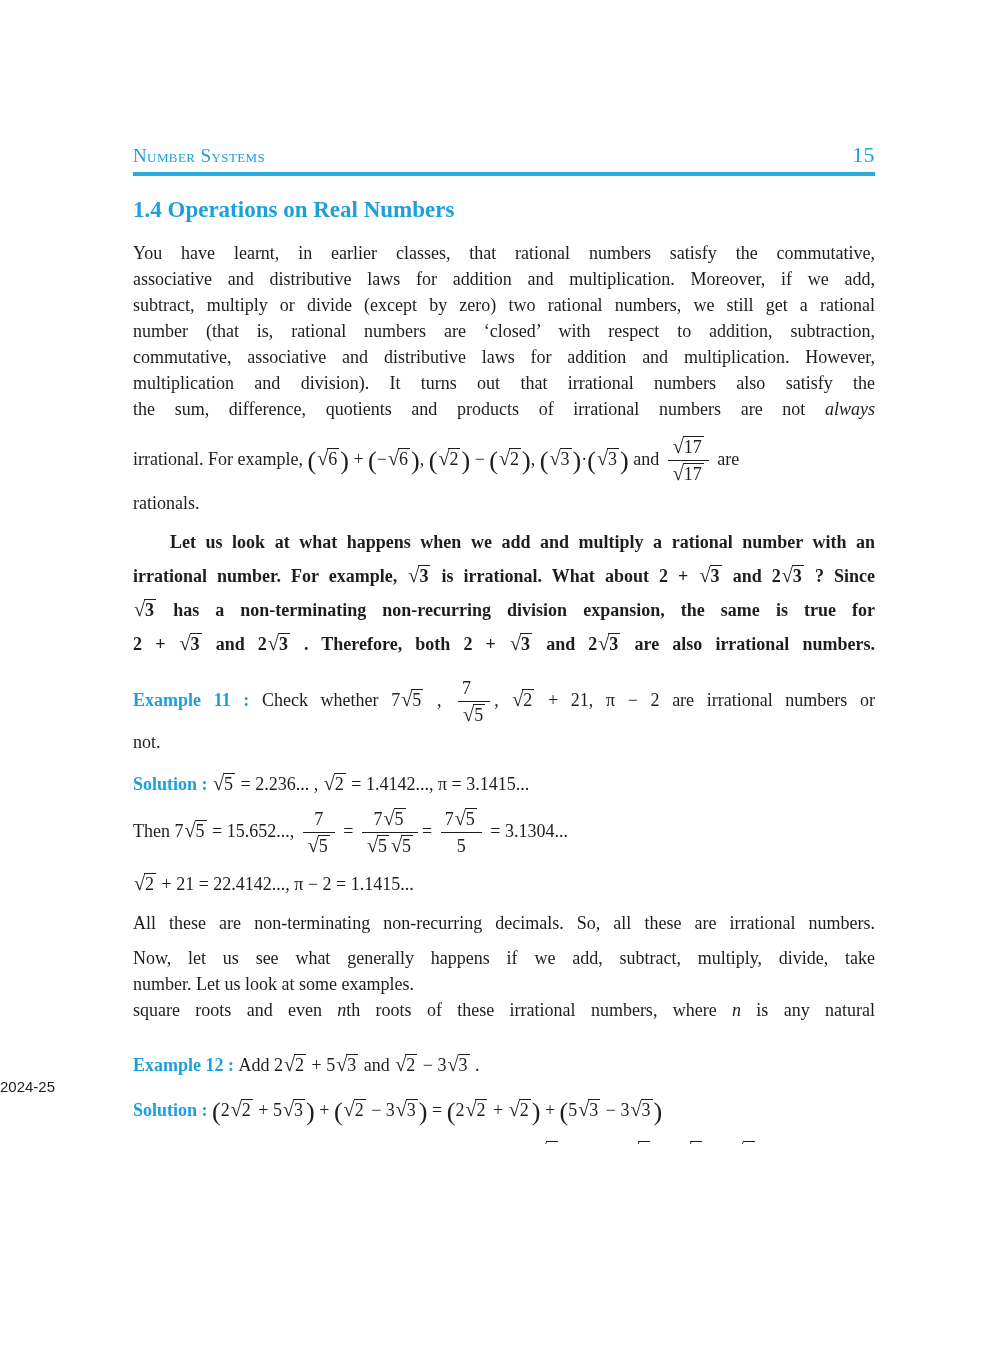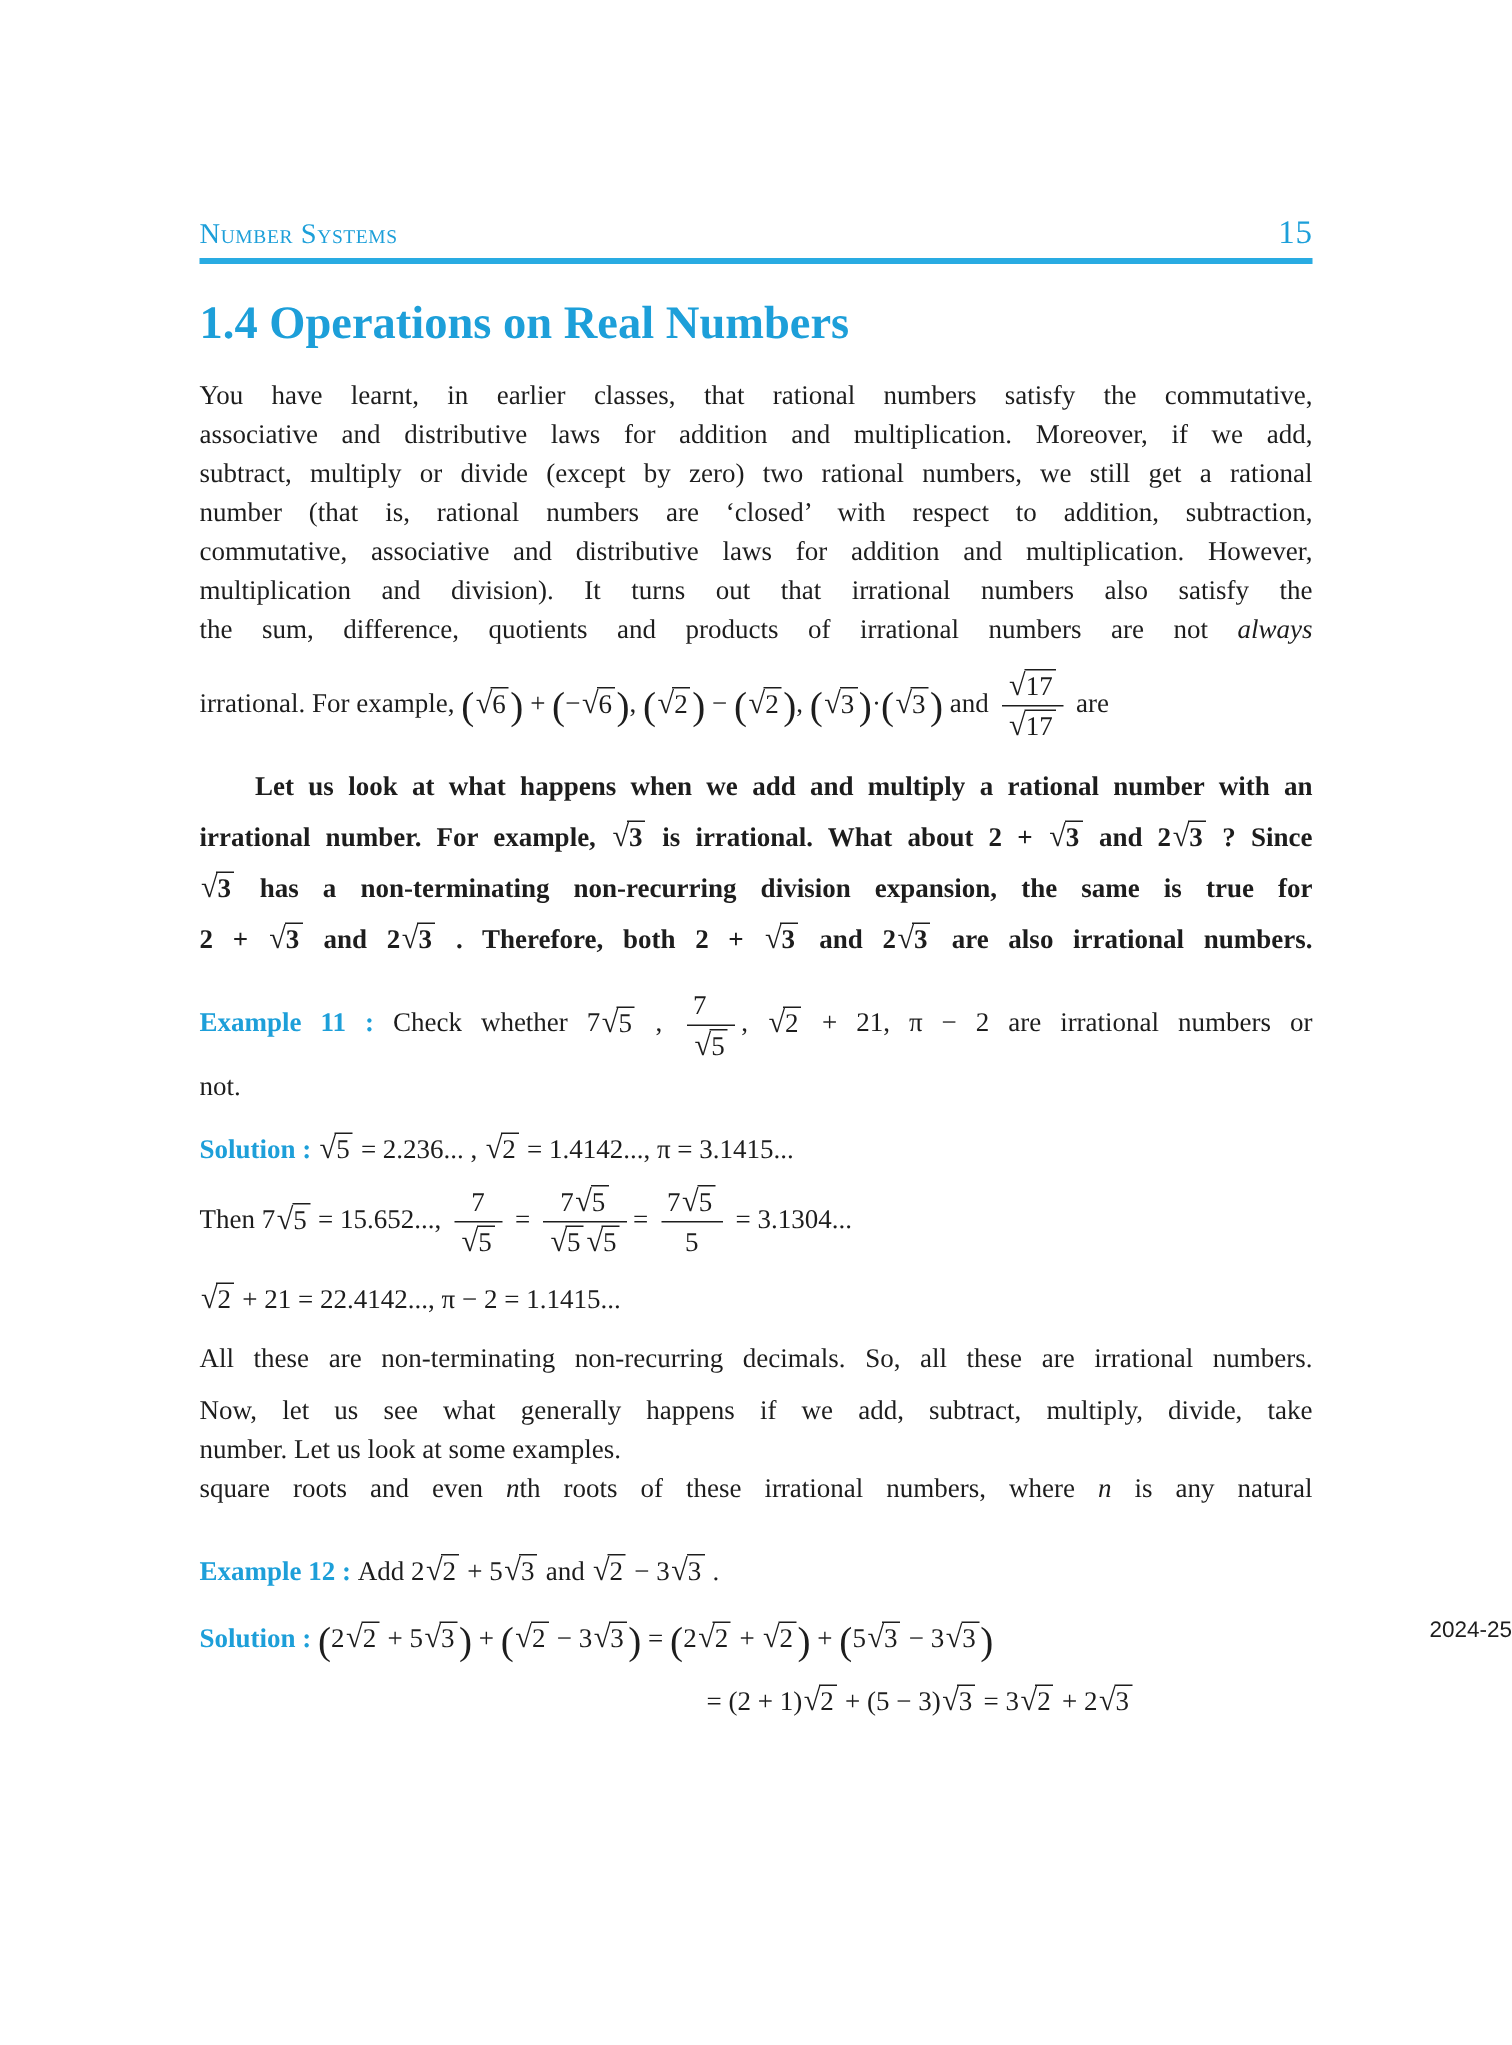--- a/index.html
+++ b/index.html
@@ -13,21 +13,21 @@
     background:#ffffff;color:var(--ink);
     font-family:"Liberation Serif", serif;
     padding:142px 133px 0 133px;
     overflow:hidden;
   }
   
   .hdr{display:flex;justify-content:space-between;align-items:baseline;
        color:var(--accent);font-size:19px;font-variant:small-caps;letter-spacing:.4px;}
   .hdr .pgnum{font-variant:normal;font-size:22px;}
   .rule{height:4px;background:var(--rule);margin-top:4px;}
-  .heading{color:var(--accent);font-weight:bold;font-size:31px;margin-top:21px;}
+  .heading{color:var(--accent);font-weight:bold;font-size:23px;margin-top:21px;}
 
   
   .block{margin-top:14px;}
   .line{font-size:18px;line-height:26px;}
   .jl{text-align:justify;text-align-last:justify;}
   .t{}
   .i{font-style:italic;}
   .lbl{color:var(--accent);font-weight:bold;}
 
   
@@ -60,21 +60,21 @@
   [data-name="sqrt2-computation"] .line{padding:3px 0;}
   [data-name="conclusion-line"]{margin-top:10px;}
   [data-name="next-steps-paragraph"]{margin-top:9px;}
   [data-name="example-12"]{margin-top:26px;}
   [data-name="example-12"] .line{padding:3px 0;}
   [data-name="solution-12"]{margin-top:12px;}
   [data-name="solution-12"] .line:first-child{padding:4px 0;}
   [data-name="solution-12"] .line:nth-child(2){margin-left:338px;margin-top:9px;}
 
   
-  .footer{position:absolute;left:0;bottom:49px;width:100%;text-align:right;
+  .footer{position:absolute;left:0;bottom:49px;width:100%;text-align:left;
           font-family:"Liberation Sans", sans-serif;font-size:15px;color:var(--ink);}
 </style>
 </head>
 <body>
 
 <div class="page" data-name="textbook-page">
   <div class="hdr" data-name="page-header">
     <span data-name="running-head">Number Systems</span>
     <span class="pgnum" data-name="page-number">15</span>
   </div>
@@ -86,20 +86,23 @@
         <div class="line jl" data-name="text-line"><span class="t" data-name="text-run">You have learnt, in earlier classes, that rational numbers satisfy the commutative,</span></div>
         <div class="line jl" data-name="text-line"><span class="t" data-name="text-run">associative and distributive laws for addition and multiplication. Moreover, if we add,</span></div>
         <div class="line jl" data-name="text-line"><span class="t" data-name="text-run">subtract, multiply or divide (except by zero) two rational numbers, we still get a rational</span></div>
         <div class="line jl" data-name="text-line"><span class="t" data-name="text-run">number (that is, rational numbers are ‘closed’ with respect to addition, subtraction,</span></div>
         <div class="line jl" data-name="text-line"><span class="t" data-name="text-run">commutative, associative and distributive laws for addition and multiplication. However,</span></div>
         <div class="line jl" data-name="text-line"><span class="t" data-name="text-run">multiplication and division). It turns out that irrational numbers also satisfy the</span></div>
         <div class="line jl" data-name="text-line"><span class="t" data-name="text-run">the sum, difference, quotients and products of irrational numbers are not </span><span class="t i" data-name="italic-text">always</span></div>
       </div>
       <div class="block" data-name="irrational-example-line">
         <div class="line" data-name="text-line"><span class="t" data-name="text-run">irrational. For example, </span><span class="bp" data-name="big-paren">(</span><span class="sq" data-name="sqrt-expression"><span class="rs" data-name="radical-sign">√</span><span class="rb" data-name="radicand">6</span></span><span class="bp" data-name="big-paren">)</span><span class="t" data-name="text-run"> + </span><span class="bp" data-name="big-paren">(</span><span class="t" data-name="text-run">−</span><span class="sq" data-name="sqrt-expression"><span class="rs" data-name="radical-sign">√</span><span class="rb" data-name="radicand">6</span></span><span class="bp" data-name="big-paren">)</span><span class="t" data-name="text-run">, </span><span class="bp" data-name="big-paren">(</span><span class="sq" data-name="sqrt-expression"><span class="rs" data-name="radical-sign">√</span><span class="rb" data-name="radicand">2</span></span><span class="bp" data-name="big-paren">)</span><span class="t" data-name="text-run"> − </span><span class="bp" data-name="big-paren">(</span><span class="sq" data-name="sqrt-expression"><span class="rs" data-name="radical-sign">√</span><span class="rb" data-name="radicand">2</span></span><span class="bp" data-name="big-paren">)</span><span class="t" data-name="text-run">, </span><span class="bp" data-name="big-paren">(</span><span class="sq" data-name="sqrt-expression"><span class="rs" data-name="radical-sign">√</span><span class="rb" data-name="radicand">3</span></span><span class="bp" data-name="big-paren">)</span><span class="t" data-name="text-run">·</span><span class="bp" data-name="big-paren">(</span><span class="sq" data-name="sqrt-expression"><span class="rs" data-name="radical-sign">√</span><span class="rb" data-name="radicand">3</span></span><span class="bp" data-name="big-paren">)</span><span class="t" data-name="text-run"> and </span><span class="fr" data-name="fraction"><span class="num" data-name="numerator"><span class="sq" data-name="sqrt-expression"><span class="rs" data-name="radical-sign">√</span><span class="rb" data-name="radicand">17</span></span></span><span class="den" data-name="denominator"><span class="sq" data-name="sqrt-expression"><span class="rs" data-name="radical-sign">√</span><span class="rb" data-name="radicand">17</span></span></span></span><span class="t" data-name="text-run"> are</span></div>
+      </div>
+      <div class="block" data-name="rationals-line">
+        <div class="line" data-name="text-line"><span class="t" data-name="text-run">rationals.</span></div>
       </div>
       <div class="block" data-name="rational-irrational-paragraph">
         <div class="line jl" data-name="text-line"><span class="t" data-name="text-run">Let us look at what happens when we add and multiply a rational number with an</span></div>
         <div class="line jl" data-name="text-line"><span class="t" data-name="text-run">irrational number. For example, </span><span class="sq" data-name="sqrt-expression"><span class="rs" data-name="radical-sign">√</span><span class="rb" data-name="radicand">3</span></span><span class="t" data-name="text-run"> is irrational. What about 2 + </span><span class="sq" data-name="sqrt-expression"><span class="rs" data-name="radical-sign">√</span><span class="rb" data-name="radicand">3</span></span><span class="t" data-name="text-run"> and 2</span><span class="sq" data-name="sqrt-expression"><span class="rs" data-name="radical-sign">√</span><span class="rb" data-name="radicand">3</span></span><span class="t" data-name="text-run"> ? Since</span></div>
         <div class="line jl" data-name="text-line"><span class="sq" data-name="sqrt-expression"><span class="rs" data-name="radical-sign">√</span><span class="rb" data-name="radicand">3</span></span><span class="t" data-name="text-run"> has a non-terminating non-recurring division expansion, the same is true for</span></div>
         <div class="line jl" data-name="text-line"><span class="t" data-name="text-run">2 + </span><span class="sq" data-name="sqrt-expression"><span class="rs" data-name="radical-sign">√</span><span class="rb" data-name="radicand">3</span></span><span class="t" data-name="text-run"> and 2</span><span class="sq" data-name="sqrt-expression"><span class="rs" data-name="radical-sign">√</span><span class="rb" data-name="radicand">3</span></span><span class="t" data-name="text-run"> . Therefore, both 2 + </span><span class="sq" data-name="sqrt-expression"><span class="rs" data-name="radical-sign">√</span><span class="rb" data-name="radicand">3</span></span><span class="t" data-name="text-run"> and 2</span><span class="sq" data-name="sqrt-expression"><span class="rs" data-name="radical-sign">√</span><span class="rb" data-name="radicand">3</span></span><span class="t" data-name="text-run"> are also irrational numbers.</span></div>
       </div>
       <div class="block" data-name="example-11">
         <div class="line jl" data-name="text-line"><span class="lbl" data-name="accent-label">Example 11 : </span><span class="t" data-name="text-run">Check whether 7</span><span class="sq" data-name="sqrt-expression"><span class="rs" data-name="radical-sign">√</span><span class="rb" data-name="radicand">5</span></span><span class="t" data-name="text-run"> , </span><span class="fr" data-name="fraction"><span class="num" data-name="numerator"><span class="t" data-name="text-run">7</span></span><span class="den" data-name="denominator"><span class="sq" data-name="sqrt-expression"><span class="rs" data-name="radical-sign">√</span><span class="rb" data-name="radicand">5</span></span></span></span><span class="t" data-name="text-run">, </span><span class="sq" data-name="sqrt-expression"><span class="rs" data-name="radical-sign">√</span><span class="rb" data-name="radicand">2</span></span><span class="t" data-name="text-run"> + 21, π − 2 are irrational numbers or</span></div>
         <div class="line" data-name="text-line"><span class="t" data-name="text-run">not.</span></div>

